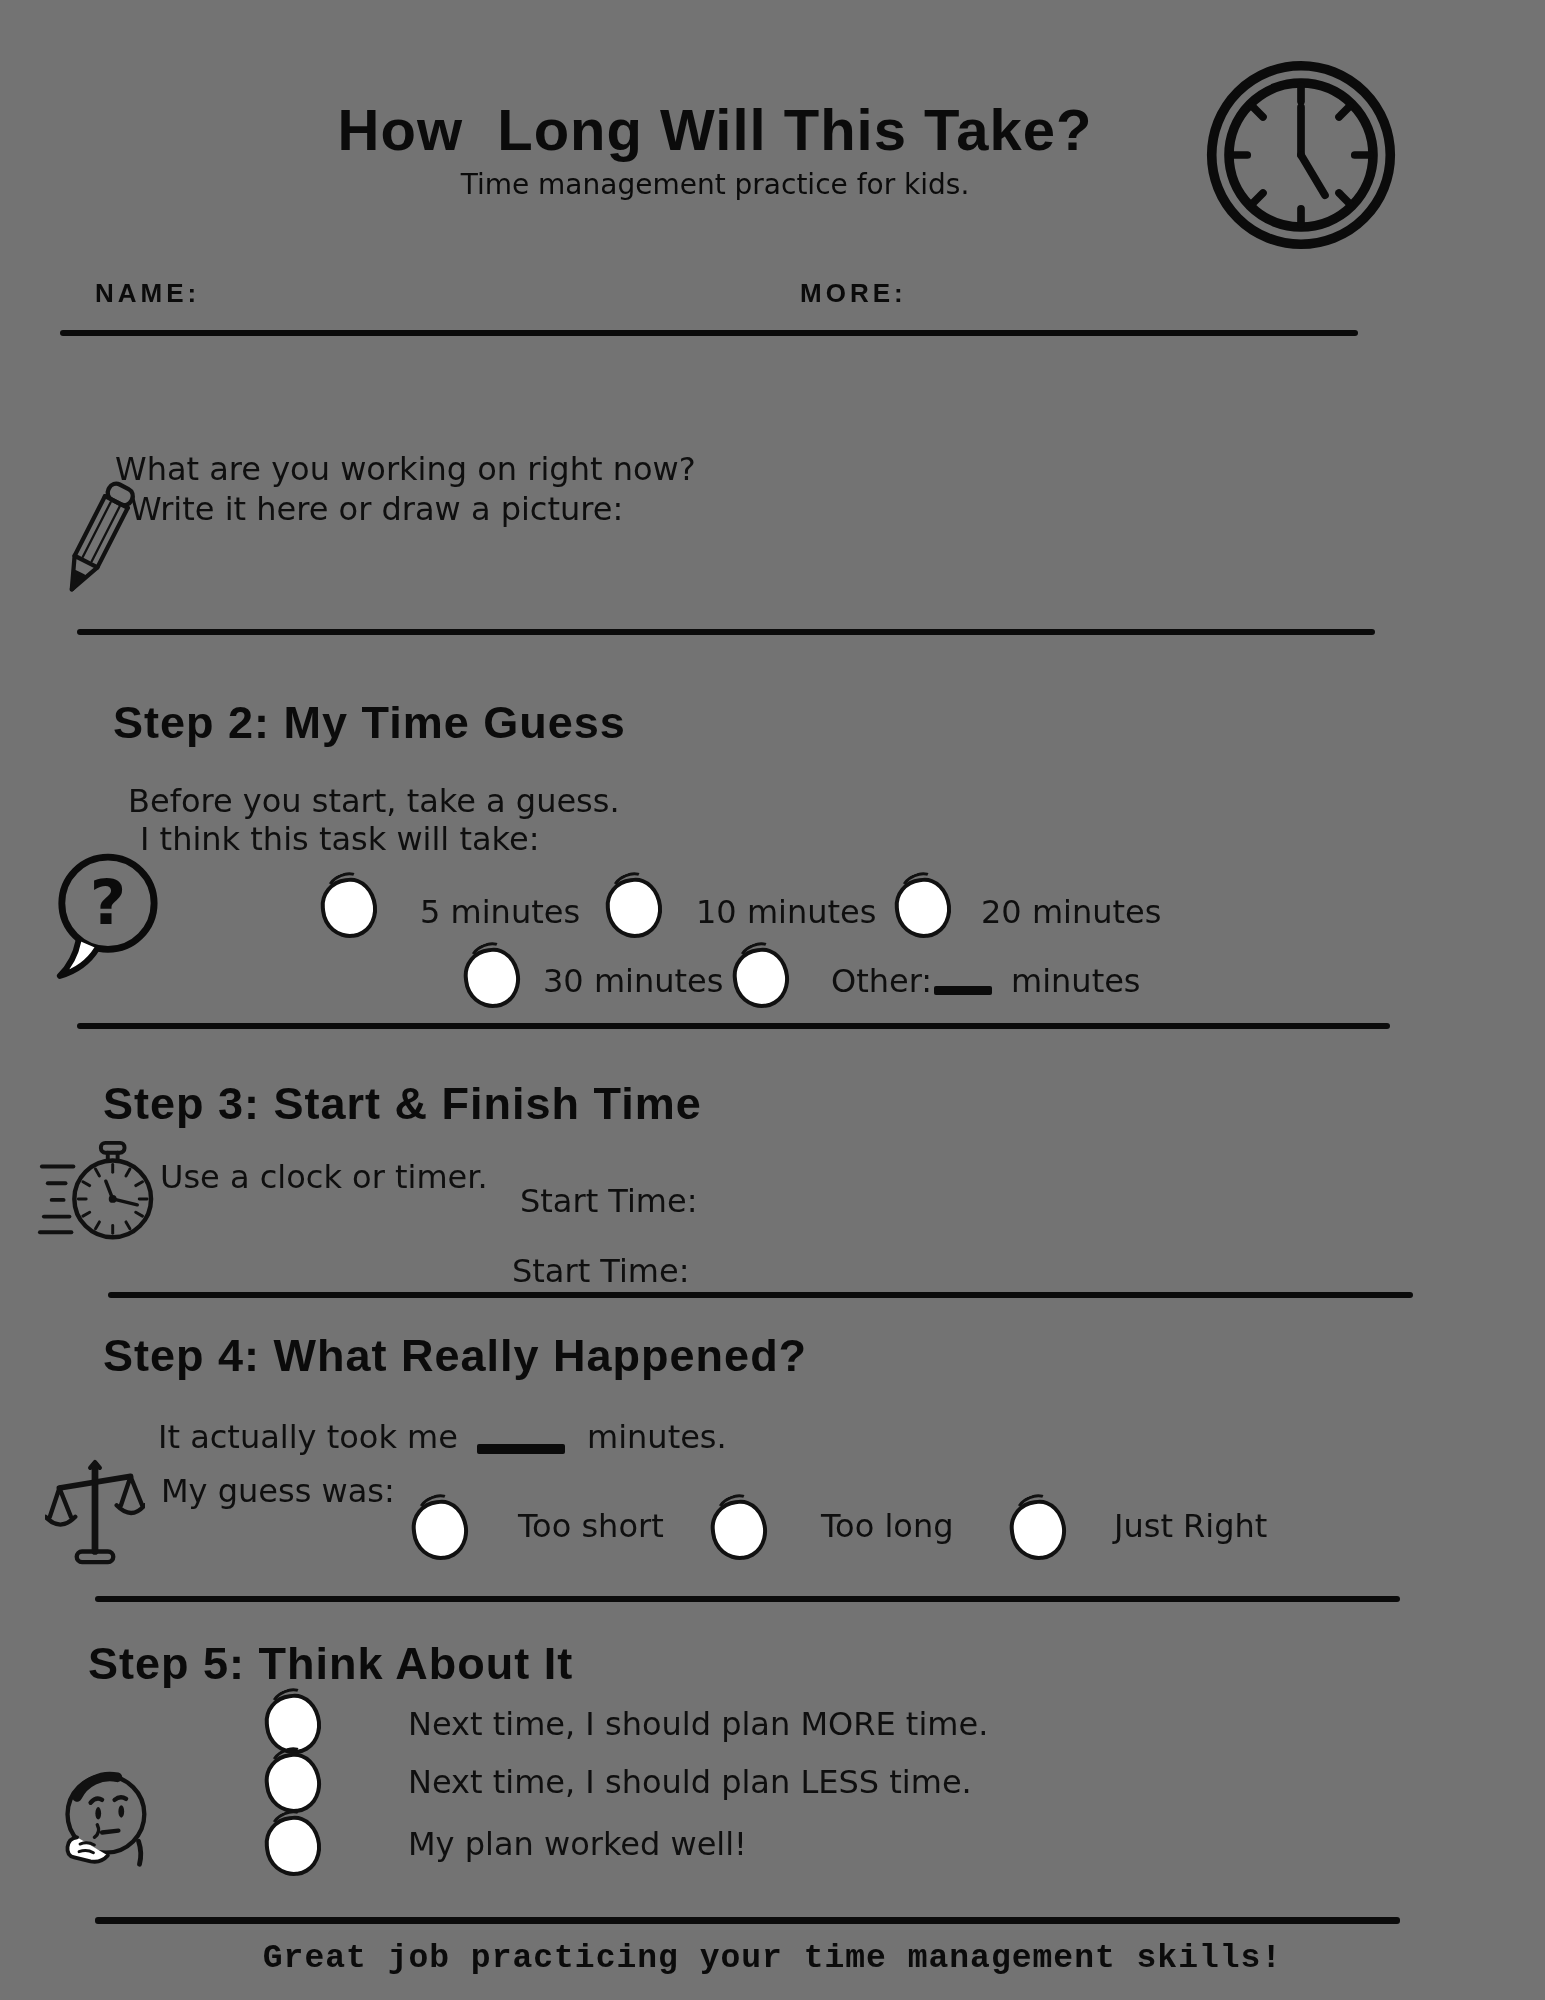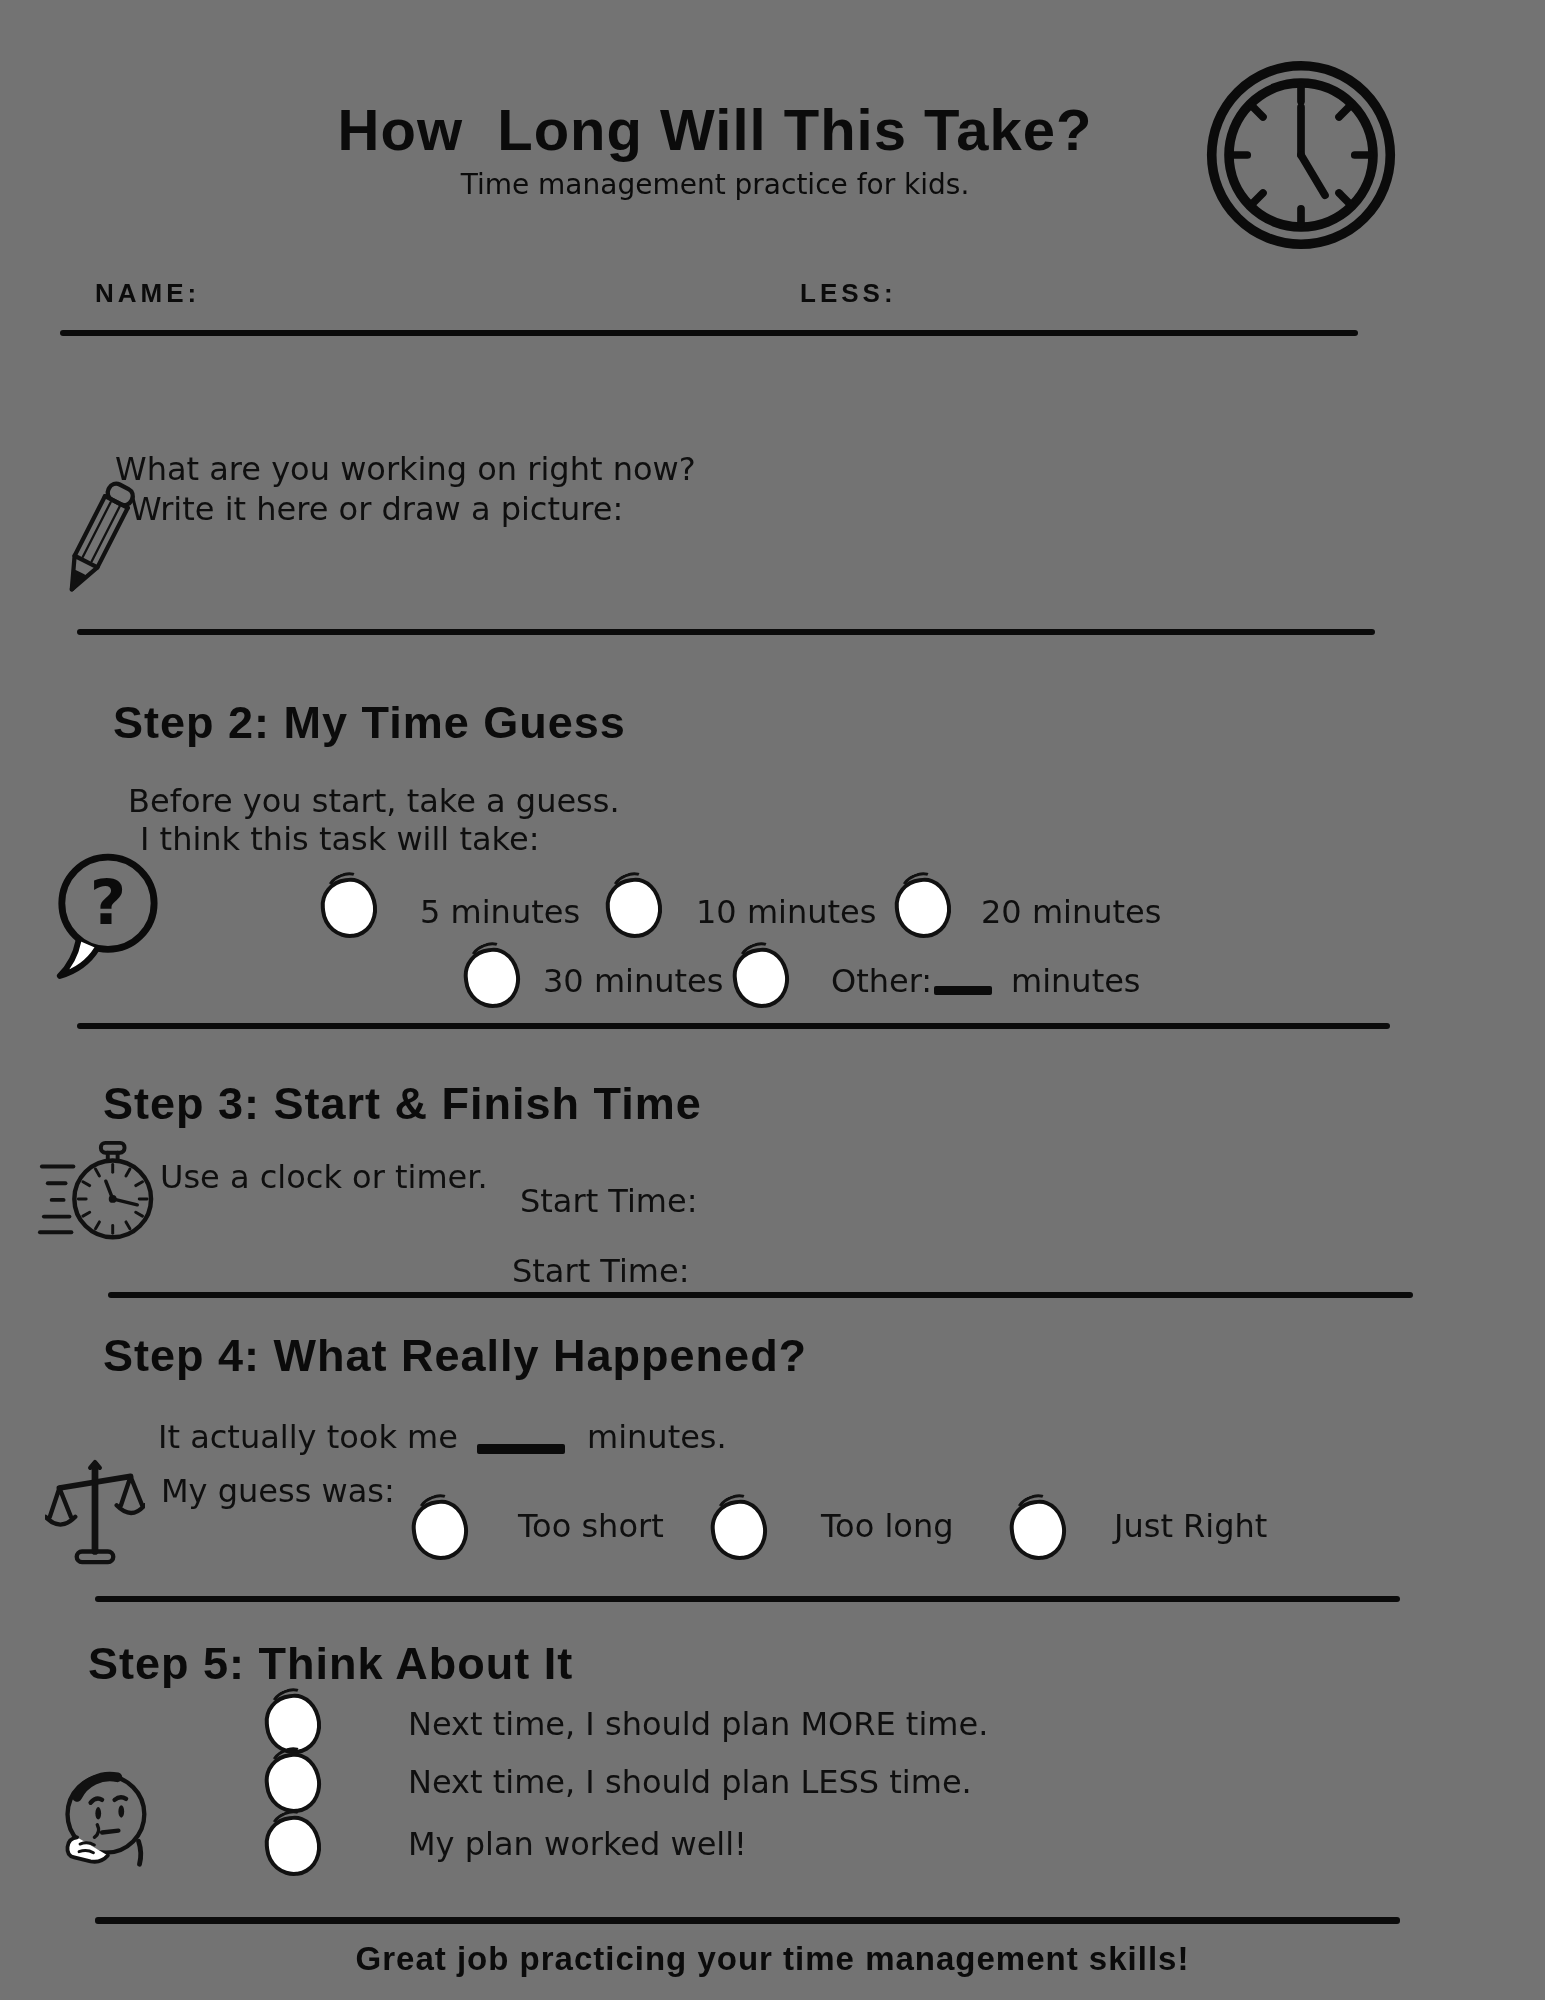--- a/index.html
+++ b/index.html
@@ -28,21 +28,21 @@
     border-radius:50% 46% 48% 52% / 46% 52% 50% 50%;
     transform:rotate(-6deg);box-sizing:border-box;
   }
   .cb::before{
     content:"";position:absolute;left:4px;top:-9px;width:30px;height:18px;
     border:3.5px solid transparent;border-top-color:#111;border-radius:50%;
     transform:rotate(-16deg);
   }
   .blank{background:#0b0b0b;border-radius:2px;}
   .footer-text{
-    font-family:Liberation Sans, sans-serif;font-weight:bold;font-size:33px;
+    font-family:Liberation Mono, monospace;font-weight:bold;font-size:33px;
     letter-spacing:1px;text-align:center;color:#0b0b0b;
   }
   svg{display:block;}
 </style>
 </head>
 <body>
 
 <div class="page">
 
   <div class="abs title" style="left:0;top:96;width:1430px;top:96px;">How  Long Will This Take?</div>
@@ -61,21 +61,21 @@
         <line x1="75.5" y1="24.5" x2="69.8" y2="30.2"></line>
         <line x1="24.5" y1="75.5" x2="30.2" y2="69.8"></line>
         <line x1="75.5" y1="75.5" x2="69.8" y2="69.8"></line>
       </g>
       <line x1="50" y1="50" x2="50" y2="25" stroke-width="4"></line>
       <line x1="50" y1="50" x2="62.5" y2="71" stroke-width="4"></line>
     </svg>
   </div>
 
   <div class="abs fieldlabel" style="left:95px;top:278px;">NAME:</div>
-  <div class="abs fieldlabel" style="left:800px;top:278px;">LESS:</div>
+  <div class="abs fieldlabel" style="left:800px;top:278px;">MORE:</div>
   <div class="abs" style="left:250px;top:272px;width:480px;height:44px;"></div>
   <div class="abs" style="left:930px;top:272px;width:420px;height:44px;"></div>
   <div class="abs rule" style="left:60px;top:330px;width:1298px;height:6px;"></div>
 
   <div class="abs body-text" style="left:115px;top:450px;">What are you working on right now?</div>
   <div class="abs body-text" style="left:130px;top:490px;">Write it here or draw a picture:</div>
 
   <div class="abs" style="left:52px;top:476px;">
     <svg width="90" height="128" viewBox="0 0 60 90" fill="none" stroke="#111" stroke-width="3" stroke-linecap="round" stroke-linejoin="round">
       <g transform="rotate(27 30 45)">

